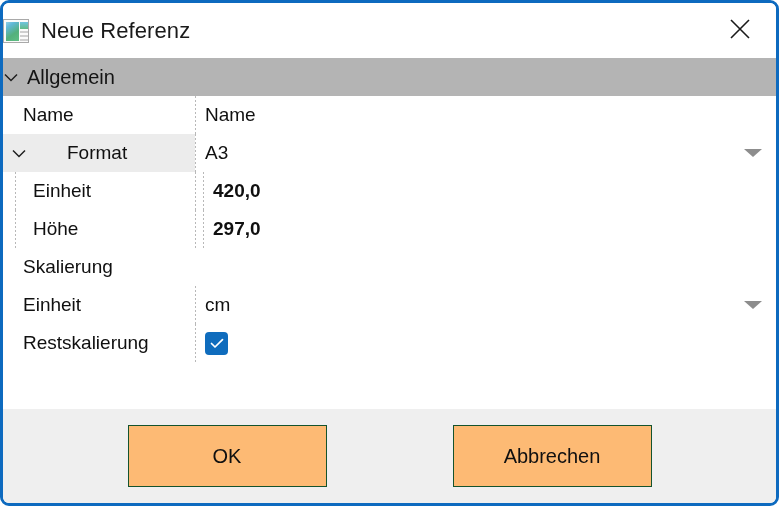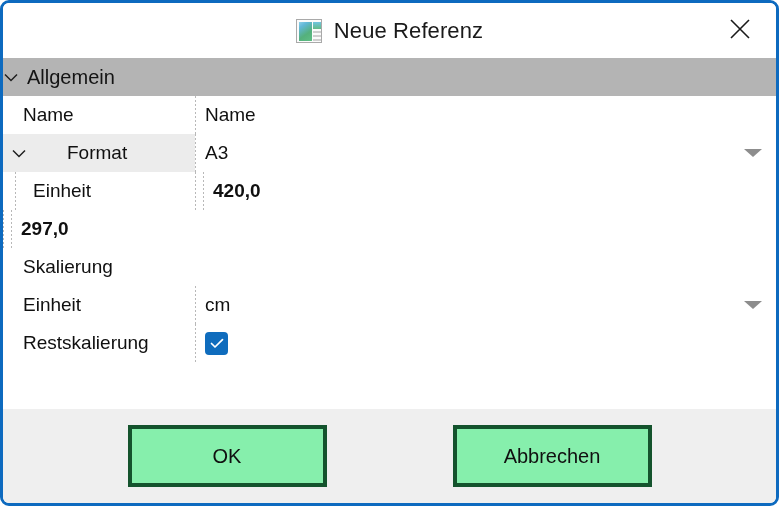--- a/index.html
+++ b/index.html
@@ -33,21 +33,20 @@
   
   .titlebar {
     height: 55px;
     flex: 0 0 55px;
     background: #ffffff;
     display: flex;
     align-items: center;
     padding: 0 0 0 0;
     box-sizing: border-box;
     position: relative;
-    justify-content: center;
   }
   .app-icon {
     width: 26px;
     height: 24px;
     flex: 0 0 26px;
     box-sizing: border-box;
     border: 1px solid #a9a9a9;
     background: #fbfbfb;
     position: relative;
     margin-right: 12px;
@@ -225,22 +224,22 @@
     background: #efefef;
     display: flex;
     align-items: center;
     justify-content: center;
     gap: 126px;
   }
   .btn {
     width: 199px;
     height: 62px;
     box-sizing: border-box;
-    background: #86efac;
-    border: 4px solid #14532d;
+    background: #fdba74;
+    border: 1px solid #14532d;
     font-family: "Liberation Sans", sans-serif;
     font-size: 20px;
     color: #101010;
     display: flex;
     align-items: center;
     justify-content: center;
     cursor: pointer;
   }
 </style>
 </head>
@@ -307,20 +306,23 @@
     <div class="row child">
       <div class="label-cell">
         <span>Einheit</span>
       </div>
       <div class="value-cell">
         <span>420,0</span>
       </div>
     </div>
 
     <div class="row child">
+      <div class="label-cell">
+        <span>Höhe</span>
+      </div>
       <div class="value-cell">
         <span>297,0</span>
       </div>
     </div>
 
 
     <div class="row plain">
       <div class="label-cell">
         <span>Skalierung</span>
       </div>

